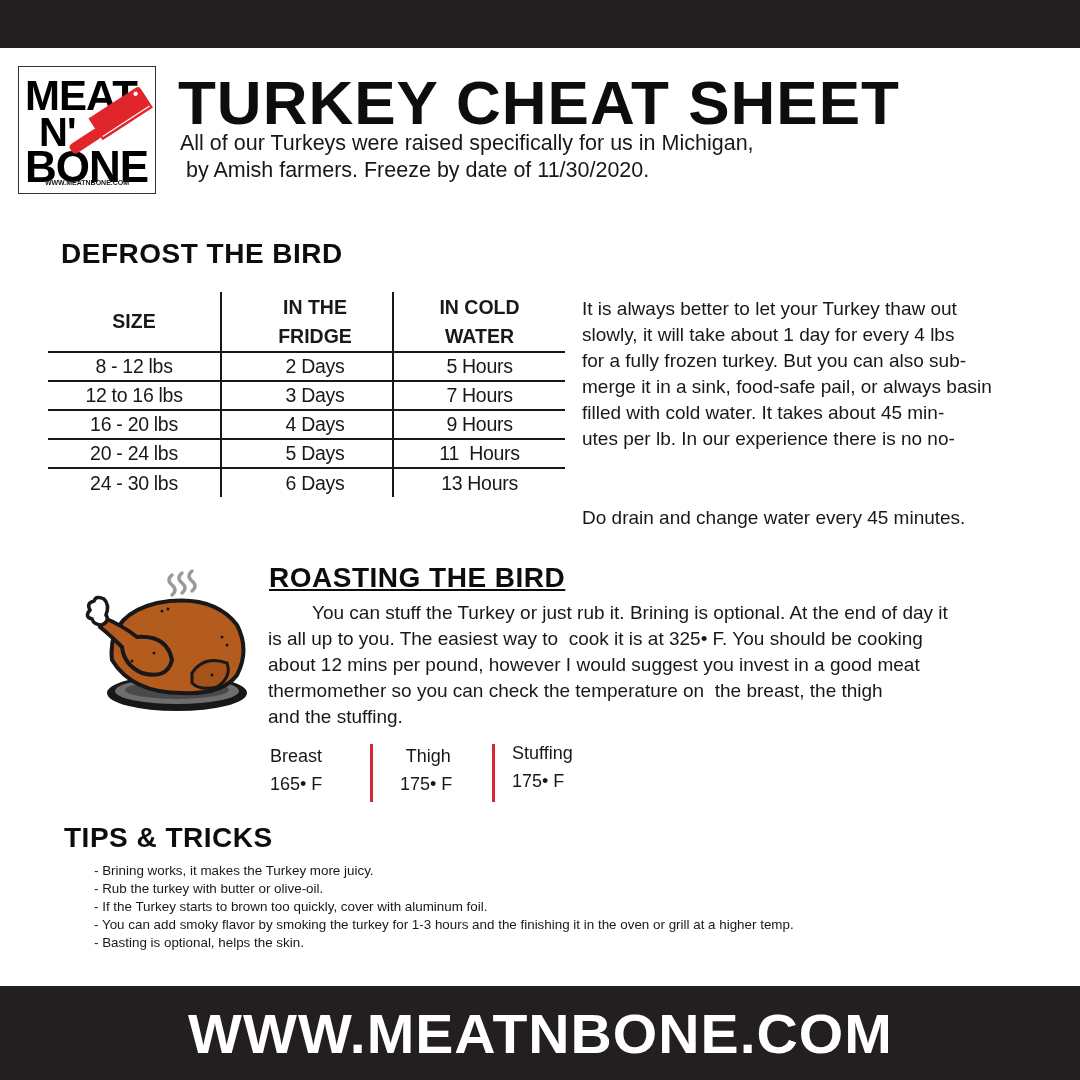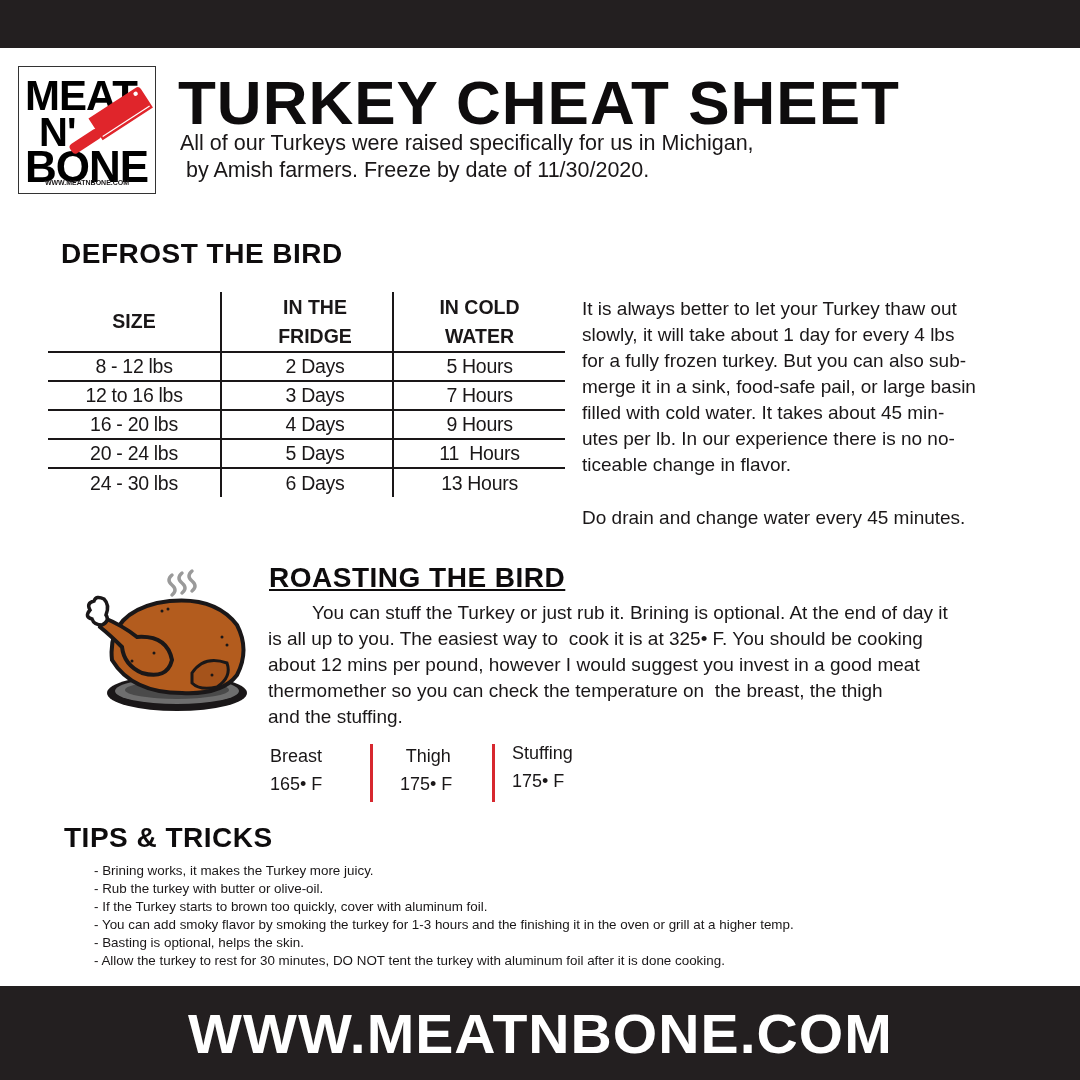--- a/index.html
+++ b/index.html
@@ -112,24 +112,23 @@
       <td class="c2">6 Days</td>
       <td class="c3">13 Hours</td>
     </tr>
   </tbody>
 </table>
 
 <div class="defrost-para">
   <div>It is always better to let your Turkey thaw out</div>
   <div>slowly, it will take about 1 day for every 4 lbs</div>
   <div>for a fully frozen turkey. But you can also sub-</div>
-  <div>merge it in a sink, food-safe pail, or large basin</div>
+  <div>merge it in a sink, food-safe pail, or always basin</div>
   <div>filled with cold water. It takes about 45 min-</div>
   <div>utes per lb. In our experience there is no no-</div>
-  <div>ticeable change in flavor.</div>
 </div>
 <div class="defrost-note">Do drain and change water every 45 minutes.</div>
 
 <svg class="turkey-icon" width="180" height="155" viewBox="0 0 180 155">
 
   <g fill="none" stroke="#9a9a9a" stroke-width="3.5" stroke-linecap="round">
     <path d="M100 10 q-6 5 0 10 q6 5 0 10"></path>
     <path d="M110 8 q-6 5 0 10 q6 5 0 10"></path>
     <path d="M120 6 q-6 5 0 10 q6 5 0 10"></path>
   </g>
@@ -184,18 +183,17 @@
   </div>
 </div>
 
 <div class="h2" style="left:64px; top:822px;">TIPS &amp; TRICKS</div>
 <ul class="tips">
   <li>- Brining works, it makes the Turkey more juicy.</li>
   <li>- Rub the turkey with butter or olive-oil.</li>
   <li>- If the Turkey starts to brown too quickly, cover with aluminum foil.</li>
   <li>- You can add smoky flavor by smoking the turkey for 1-3 hours and the finishing it in the oven or grill at a higher temp.</li>
   <li>- Basting is optional, helps the skin.</li>
-  <li>- Allow the turkey to rest for 30 minutes, DO NOT tent the turkey with aluminum foil after it is done cooking.</li>
 </ul>
 
 <div class="bottom-bar">
   <span class="url">WWW.MEATNBONE.COM</span>
 </div>
 
 </body></html>

